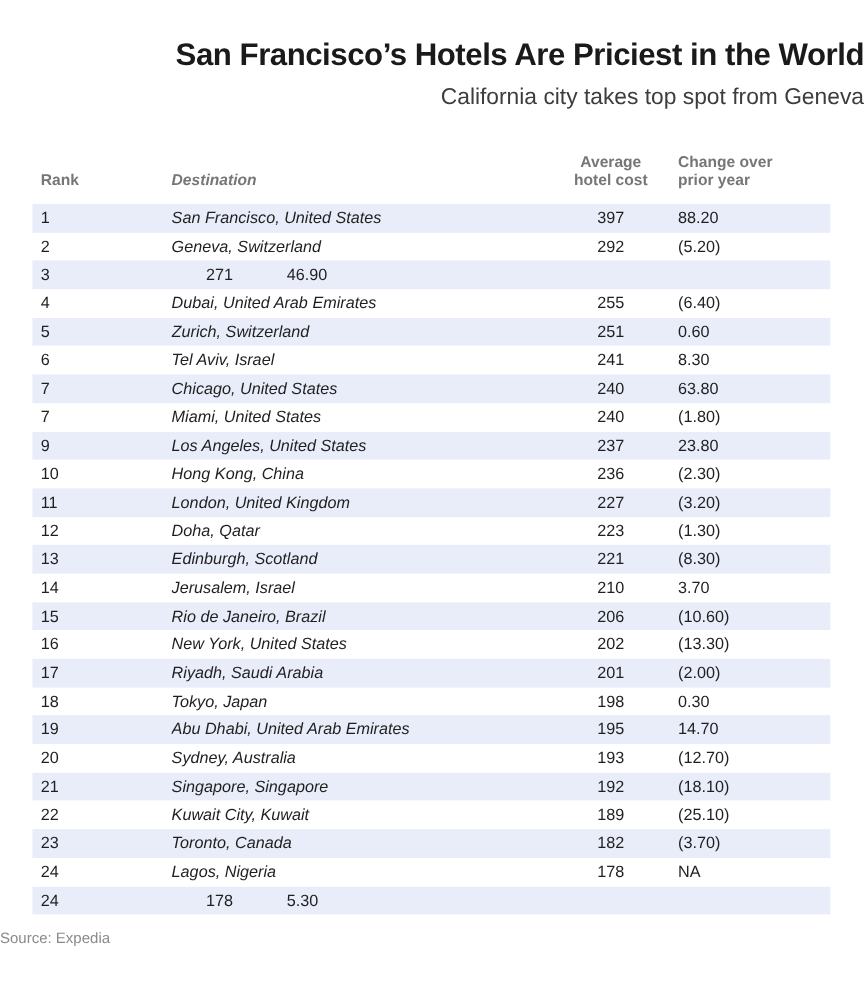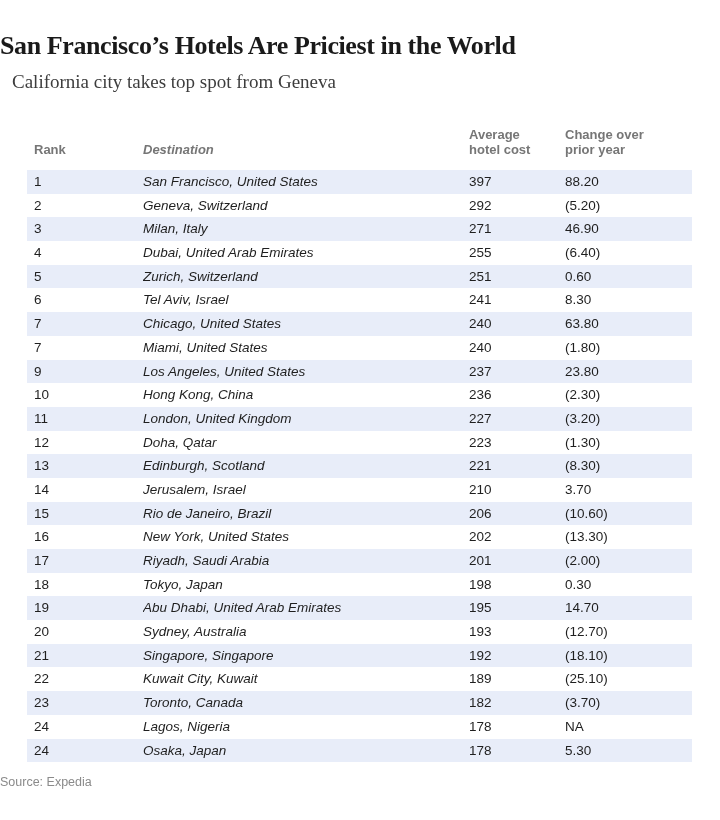--- a/index.html
+++ b/index.html
@@ -3,42 +3,42 @@
 <meta charset="utf-8">
 <style>
   html, body { margin: 0; padding: 0; background: #ffffff; }
   body {
     width: 720px; height: 820px; overflow: hidden;
     font-family: "Liberation Sans", "DejaVu Sans", sans-serif;
     -webkit-font-smoothing: antialiased;
   }
   .page { width: 720px; height: 820px; position: relative; }
 
-  header.masthead { text-align: left; padding-top: 30px; font-family: Liberation Serif, serif; }
+  header.masthead { text-align: right; padding-top: 30px; }
   h1.title {
     margin: 0; font-size: 26px; line-height: 31px; font-weight: 700;
     color: var(--title-text, #1a1a1a); letter-spacing: -0.4px;
   }
   p.subtitle {
     margin: 9px 0 0 0; font-size: 19px; line-height: 23px; font-weight: 400;
     color: var(--subtitle-text, #3d3d3d);
     padding-left: 12px;
   }
 
   .table { width: 665px; margin: 34px 28px 0 27px; }
 
   .thead {
     display: flex; align-items: flex-end;
     color: var(--header-text, #767676);
     font-size: 13px; line-height: 15px; font-weight: 700;
     padding-bottom: 13px;
   }
   .col.rank   { width: 116px; padding-left: 7px; box-sizing: border-box; }
   .col.dest   { flex: 1; font-style: italic; }
-  .col.cost   { width: 80px; text-align: left; }
+  .col.cost   { width: 80px; text-align: center; }
   .colgap     { width: 16px; }
   .col.change { width: 127px; }
 
   .row {
     display: flex; height: 23.7px; line-height: 23.7px;
     font-size: 13.5px; color: var(--body-text, #1f1f1f);
   }
   .row.shaded { background: var(--row-shade, #e8edf9); }
   .row .col { white-space: nowrap; overflow: hidden; }
 
@@ -86,21 +86,20 @@
         <div class="row plain">
           <div class="col rank">2</div>
           <div class="col dest">Geneva, Switzerland</div>
           <div class="col cost">292</div>
           <div class="colgap"></div>
           <div class="col change">(5.20)</div>
         </div>
 
         <div class="row shaded">
           <div class="col rank">3</div>
-          <div class="col dest">Milan, Italy</div>
           <div class="col cost">271</div>
           <div class="colgap"></div>
           <div class="col change">46.90</div>
         </div>
 
         <div class="row plain">
           <div class="col rank">4</div>
           <div class="col dest">Dubai, United Arab Emirates</div>
           <div class="col cost">255</div>
           <div class="colgap"></div>
@@ -262,21 +261,20 @@
         <div class="row plain">
           <div class="col rank">24</div>
           <div class="col dest">Lagos, Nigeria</div>
           <div class="col cost">178</div>
           <div class="colgap"></div>
           <div class="col change">NA</div>
         </div>
 
         <div class="row shaded">
           <div class="col rank">24</div>
-          <div class="col dest">Osaka, Japan</div>
           <div class="col cost">178</div>
           <div class="colgap"></div>
           <div class="col change">5.30</div>
         </div>
       </div>
 
   </div>
 
   <footer class="srcline">Source: Expedia</footer>
 

